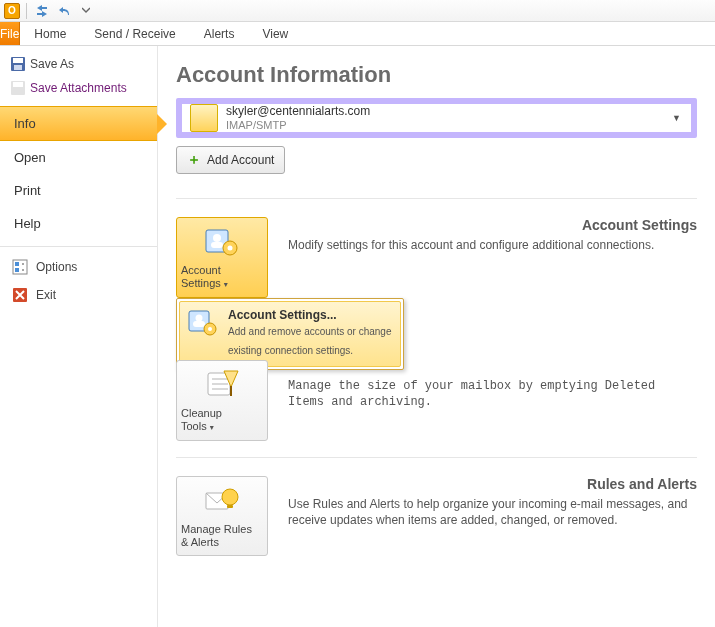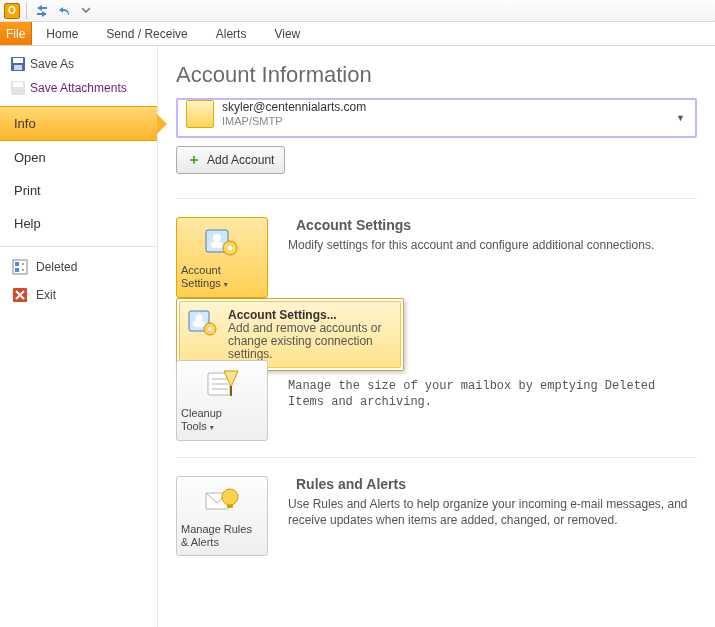--- a/index.html
+++ b/index.html
@@ -38,21 +38,21 @@
   .ribbon {
     height: 24px;
     display: flex;
     align-items: stretch;
     background:#fff;
     border-bottom: 1px solid #d9d9d9;
   }
   .file-tab {
     background: linear-gradient(#ff9c1b,#f07c00);
     color:#fff;
-    padding: 0 6px;
+    padding: 0 0;
     display:flex;align-items:center;
     font-size:12px;
     border-right:1px solid #d07000;
   }
   .ribbon-tab {
     padding: 0 14px;
     display:flex;align-items:center;
     color:#444;
     cursor:default;
   }
@@ -105,25 +105,25 @@
   .nav-action-icon{width:16px;height:16px;}
   
   .content {
     flex:1;
     padding: 16px 18px 18px 18px;
     background:#fff;
   }
   h1.page-title{
     font-size:22px;
     color:#6b6b6b;
-    font-weight:normal;
+    font-weight:bold;
     margin:0 0 10px 0;
   }
   .account-selector{
-    border:2px solid #c4b5fd;
+    border:6px solid #c4b5fd;
     border-radius:2px;
     height:40px;
     display:flex;
     padding:0 8px;
     gap:8px;
     background:#fff;
     position:relative;
     margin-bottom:8px;
   }
   .account-selector .sel-icon{
@@ -166,24 +166,25 @@
     background:linear-gradient(#ffe9a5,#ffcf52);
     border-color:#e0a800;
   }
   .big-btn .b-icon{
     width:36px;height:32px;margin:0 auto 6px auto;
     display:flex;align-items:center;justify-content:center;
   }
   .big-btn .b-caret{font-size:8px;color:#555;}
   .section-body{flex:1;}
   .section-body h3{
-    margin:0 0 4px 8px;
+    margin:0 0 4px 0;
     font-size:14px;
     color:#5a5a5a;
     font-weight:600;
+    text-align:right;
   }
   .section-body p{margin:0;color:#555;font-size:12px;line-height:16px;}
   
   .dropdown{
     width:228px;
     border:1px solid #cfa43e;
     background:#fff;
     box-shadow:2px 2px 4px rgba(0,0,0,0.2);
     border-radius:2px;
     padding:2px;
@@ -194,21 +195,21 @@
     display:flex;align-items:flex-start;gap:10px;
     padding:6px 8px;
     background:linear-gradient(#fff4cf,#ffe38d);
     border:1px solid #f2c94c;
     border-radius:2px;
   }
   .dropdown-item .dd-icon{
     width:30px;height:30px;flex-shrink:0;
   }
   .dropdown-item .dd-text .dd-title{font-weight:bold;color:#333;}
-  .dropdown-item .dd-text .dd-desc{color:#555;font-size:12px;line-height:13px;}
+  .dropdown-item .dd-text .dd-desc{color:#555;font-size:10px;line-height:19px;}
   .section-stack{position:relative;}
   
   svg{display:block;}
 </style>
 </head>
 <body>
 
 <div class="titlebar">
   <div class="app-icon">O</div>
   <div class="qat-sep"></div>
@@ -268,21 +269,21 @@
     <div class="nav-action">
       <span class="nav-action-icon">
         <svg width="16" height="16">
             <rect x="1" y="1" width="14" height="14" fill="#fff" stroke="#888"></rect>
             <rect x="3" y="3" width="4" height="4" fill="#4b8ed6"></rect>
             <rect x="3" y="9" width="4" height="4" fill="#4b8ed6"></rect>
             <circle cx="11" cy="5" r="1" fill="#888"></circle>
             <circle cx="11" cy="11" r="1" fill="#888"></circle>
           </svg>
       </span>
-      <span>Deleted</span>
+      <span>Options</span>
     </div>
     <div class="nav-action">
       <span class="nav-action-icon">
         <svg width="16" height="16">
             <rect x="1" y="1" width="14" height="14" fill="#d34a2b" rx="1"></rect>
             <path d="M4 4 L12 12 M12 4 L4 12" stroke="#fff" stroke-width="2"></path>
           </svg>
       </span>
       <span>Exit</span>
     </div>

